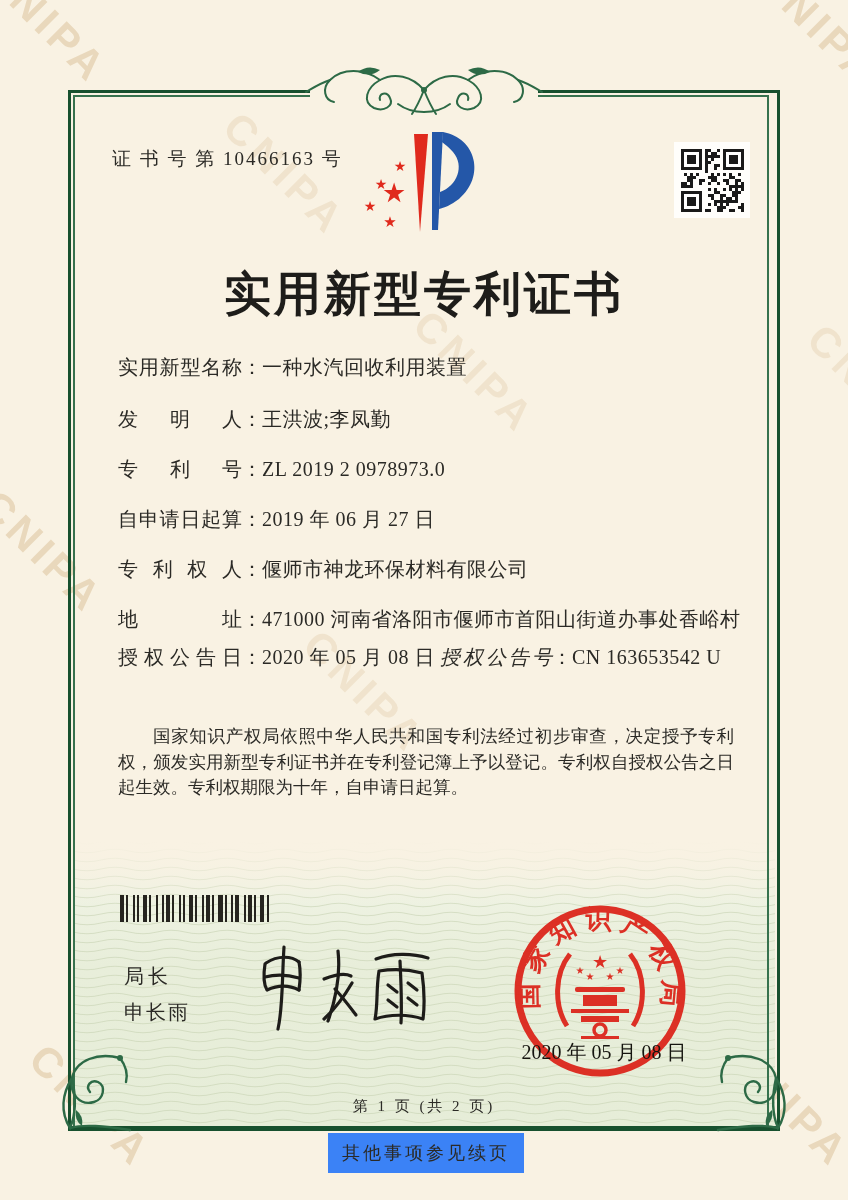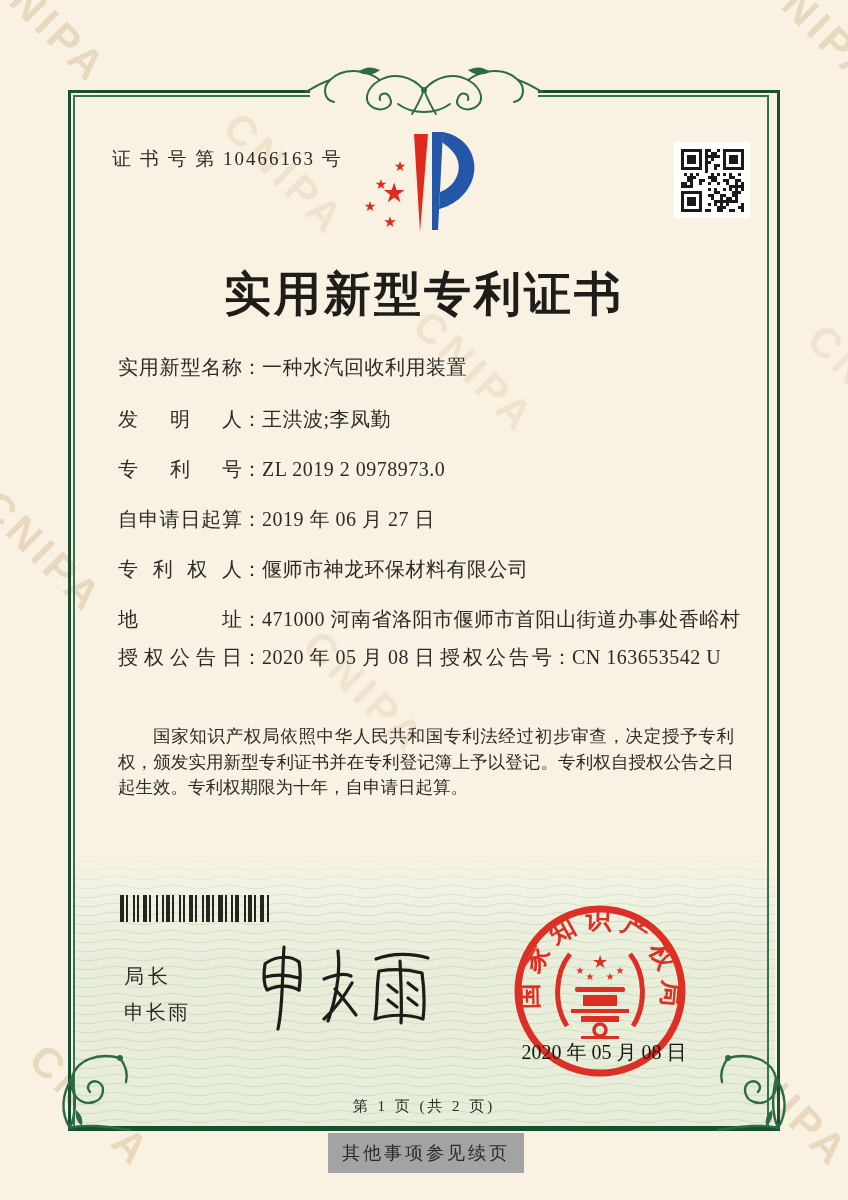--- a/index.html
+++ b/index.html
@@ -33,42 +33,42 @@
   .qr{position:absolute;z-index:4;left:674px;top:142px;width:76px;height:76px;background:#fffefb;
       display:flex;align-items:center;justify-content:center;}
   .title{position:absolute;z-index:4;left:0;top:263px;width:100%;text-align:center;
          font-size:47px;font-weight:bold;letter-spacing:3px;color:#1e1d1a;}
   
   .frow{position:absolute;z-index:4;left:118px;width:620px;font-size:20px;white-space:nowrap;}
   .flabel{display:inline-block;width:124px;text-align:justify;text-align-last:justify;}
   .fcolon{display:inline-block;width:20px;}
   .fvalue{letter-spacing:.5px;}
   .fcol2{position:absolute;left:322px;top:0;white-space:nowrap;}
-  .fcol2 .flabel{width:112px;}
+  .fcol2 .flabel{width:112px;font-style:italic;}
   .r1{top:354px;} .r2{top:406px;} .r3{top:456px;} .r4{top:506px;}
   .r5{top:556px;} .r6{top:606px;} .r7{top:644px;}
   
   .legal{position:absolute;z-index:4;left:118px;top:699px;width:616px;font-size:17.5px;
          line-height:25.5px;text-align:justify;margin-top:25px;}
   .legal p{margin:0;text-indent:2em;}
   
   .barcode{position:absolute;z-index:4;left:120px;top:895px;height:27px;display:flex;align-items:stretch;}
   
   .sigtitle{position:absolute;z-index:4;left:124px;top:963px;font-size:20px;letter-spacing:4px;}
   .signame{position:absolute;z-index:4;left:124px;top:999px;font-size:20px;letter-spacing:2px;}
   .autograph{position:absolute;z-index:4;left:252px;top:933px;}
   
   .seal{position:absolute;z-index:4;left:511px;top:902px;opacity:.93;}
   .sealdate{position:absolute;z-index:4;left:518px;top:1039px;width:172px;text-align:center;
             font-size:20px;color:#15140f;letter-spacing:0;}
   
   .pageno{position:absolute;z-index:4;left:0;top:1097px;width:100%;text-align:center;
           font-size:15px;letter-spacing:3px;}
   .contnote{position:absolute;z-index:4;left:328px;top:1133px;width:196px;height:40px;line-height:40px;
-            background:#a3a3a3;text-align:center;font-size:18px;letter-spacing:3px;}
+            background:#3b82f6;text-align:center;font-size:18px;letter-spacing:3px;}
 </style>
 </head>
 <body>
 
 <div class="page">
 
   <div class="wm wm1">CNIPA</div>
   <div class="wm wm2">CNIPA</div>
   <div class="wm wm3 f">CNIPA</div>
   <div class="wm wm4 f">CNIPA</div>

